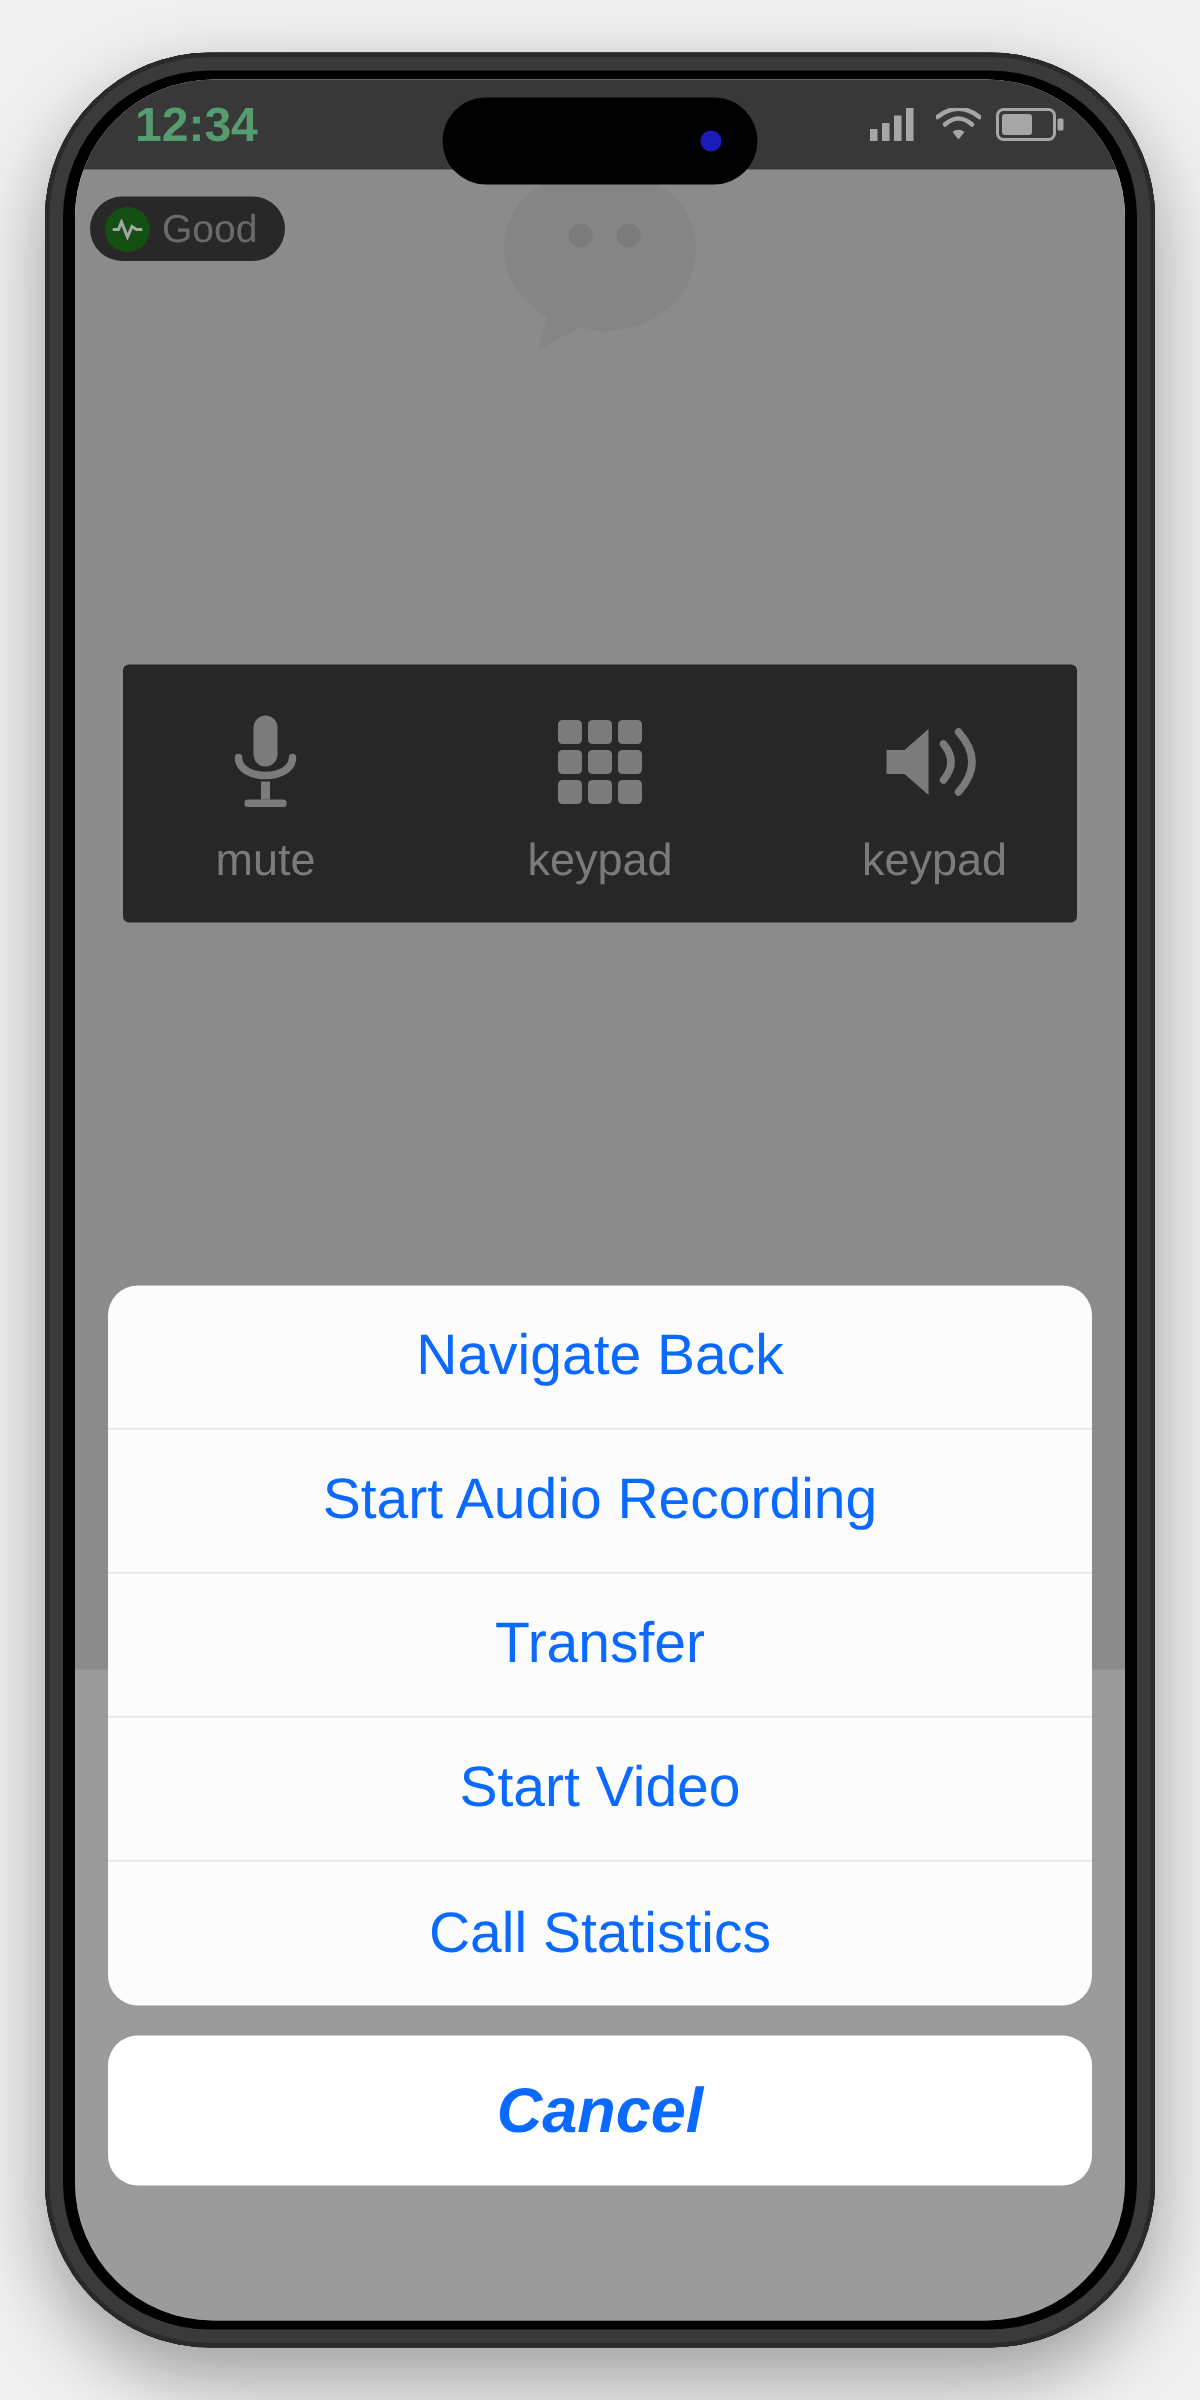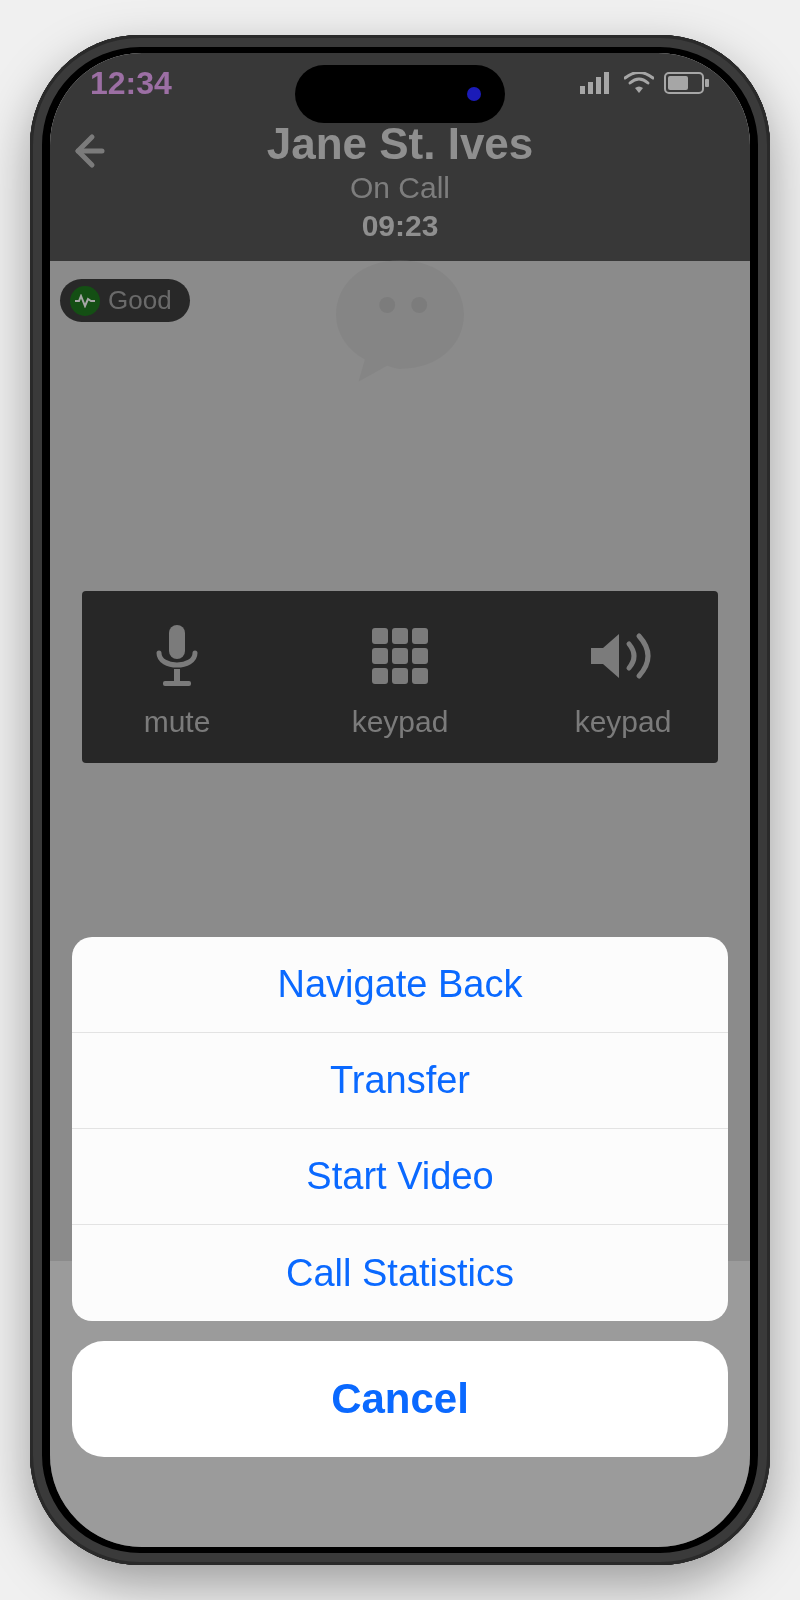--- a/index.html
+++ b/index.html
@@ -33,21 +33,21 @@
     overflow: hidden;
   }
   
   .statusbar {
     height: 60px;
     display: flex;
     align-items: center;
     justify-content: space-between;
     padding: 0 40px;
     background: #565656;
-    color: #f0abfc;
+    color: #86efac;
     font-weight: 700;
     font-size: 32px;
     position: relative;
     z-index: 2;
   }
   .status-icons { display: flex; align-items: center; gap: 10px; }
   .notch {
     position: absolute;
     top: 12px;
     left: 50%;
@@ -163,28 +163,29 @@
     display: flex;
     align-items: center;
     justify-content: center;
     font-size: 38px;
     color: #0a69ff;
     border-bottom: 1px solid #e3e3e3;
   }
   .sheet-item:last-child { border-bottom: none; }
   .cancel-btn {
     background: #fff;
-    border-radius: 32px;
-    height: 116px;
+    border-radius: 20px;
+    height: 100px;
     display: flex;
     align-items: center;
     justify-content: center;
     font-size: 42px;
     font-weight: 700;
     color: #0a69ff;
+    font-style: italic;
   }
   svg { display: block; }
 </style>
 </head>
 <body>
 
 <div class="phone-frame">
 
   <div class="screen">
     <div class="notch"></div>
@@ -210,31 +211,20 @@
         <span>
           <svg width="46" height="22" viewBox="0 0 46 22">
             <rect x="1" y="1" width="38" height="20" rx="4" stroke="#fff" stroke-width="2" fill="none"></rect>
             <rect x="4" y="4" width="20" height="14" rx="2" fill="#fff"></rect>
             <rect x="41" y="7" width="4" height="8" rx="1" fill="#fff"></rect>
           </svg>
         </span>
       </div>
     </div>
 
-    <div class="call-header">
-      <div class="back-arrow">
-        <svg width="40" height="40" viewBox="0 0 40 40">
-          <path d="M24 6 L10 20 L24 34" stroke="#bdbdbd" stroke-width="5" fill="none" stroke-linecap="round" stroke-linejoin="round"></path>
-          <path d="M10 20 L34 20" stroke="#bdbdbd" stroke-width="5" fill="none" stroke-linecap="round"></path>
-        </svg>
-      </div>
-      <div class="contact-name">Jane St. Ives</div>
-      <div class="call-status">On Call</div>
-      <div class="call-timer">09:23</div>
-    </div>
 
     <div class="call-body">
       <div class="bubble-bg">
         <svg width="160" height="160" viewBox="0 0 100 100">
           <path d="M50 12 C25 12 10 28 10 46 C10 60 20 70 28 74 L24 88 L42 78 C45 79 48 80 50 80 C75 80 90 64 90 46 C90 28 75 12 50 12 Z" fill="#bdbdbd"></path>
           <circle cx="42" cy="40" r="5" fill="#969696"></circle>
           <circle cx="62" cy="40" r="5" fill="#969696"></circle>
         </svg>
       </div>
 
@@ -288,20 +278,21 @@
       </div>
 
       <div class="end-call"></div>
     </div>
 
     <div class="dim"></div>
 
     <div class="sheet-wrap">
       <div class="sheet">
         <div class="sheet-item">Navigate Back</div>
+        <div class="sheet-item">Start Audio Recording</div>
         <div class="sheet-item">Transfer</div>
         <div class="sheet-item">Start Video</div>
         <div class="sheet-item">Call Statistics</div>
       </div>
       <div class="cancel-btn">Cancel</div>
     </div>
 
   </div>
 </div>
 

